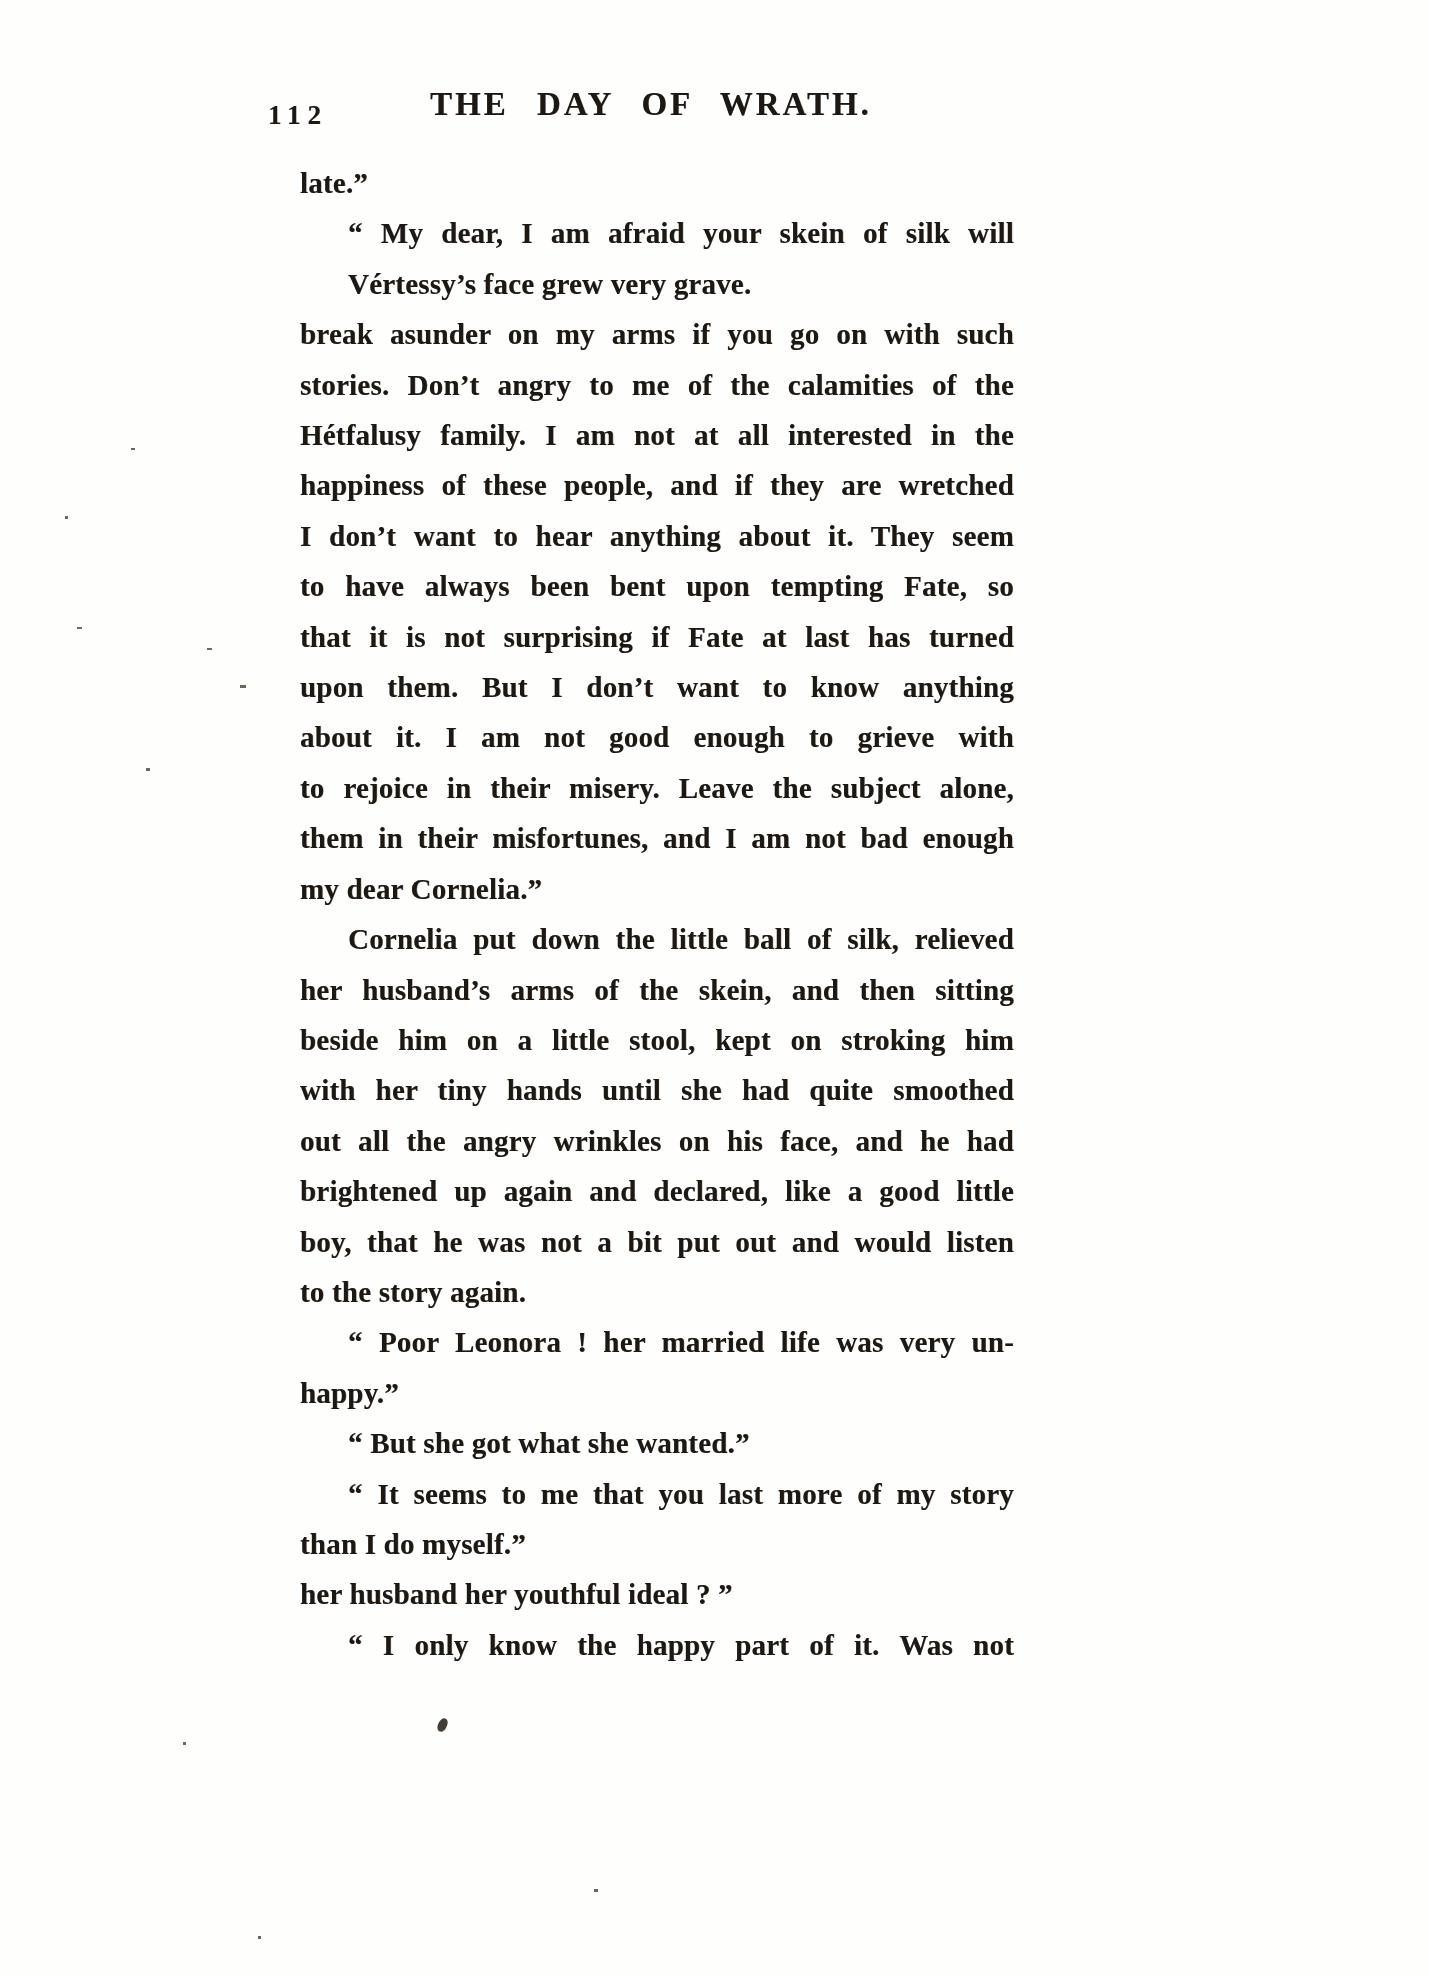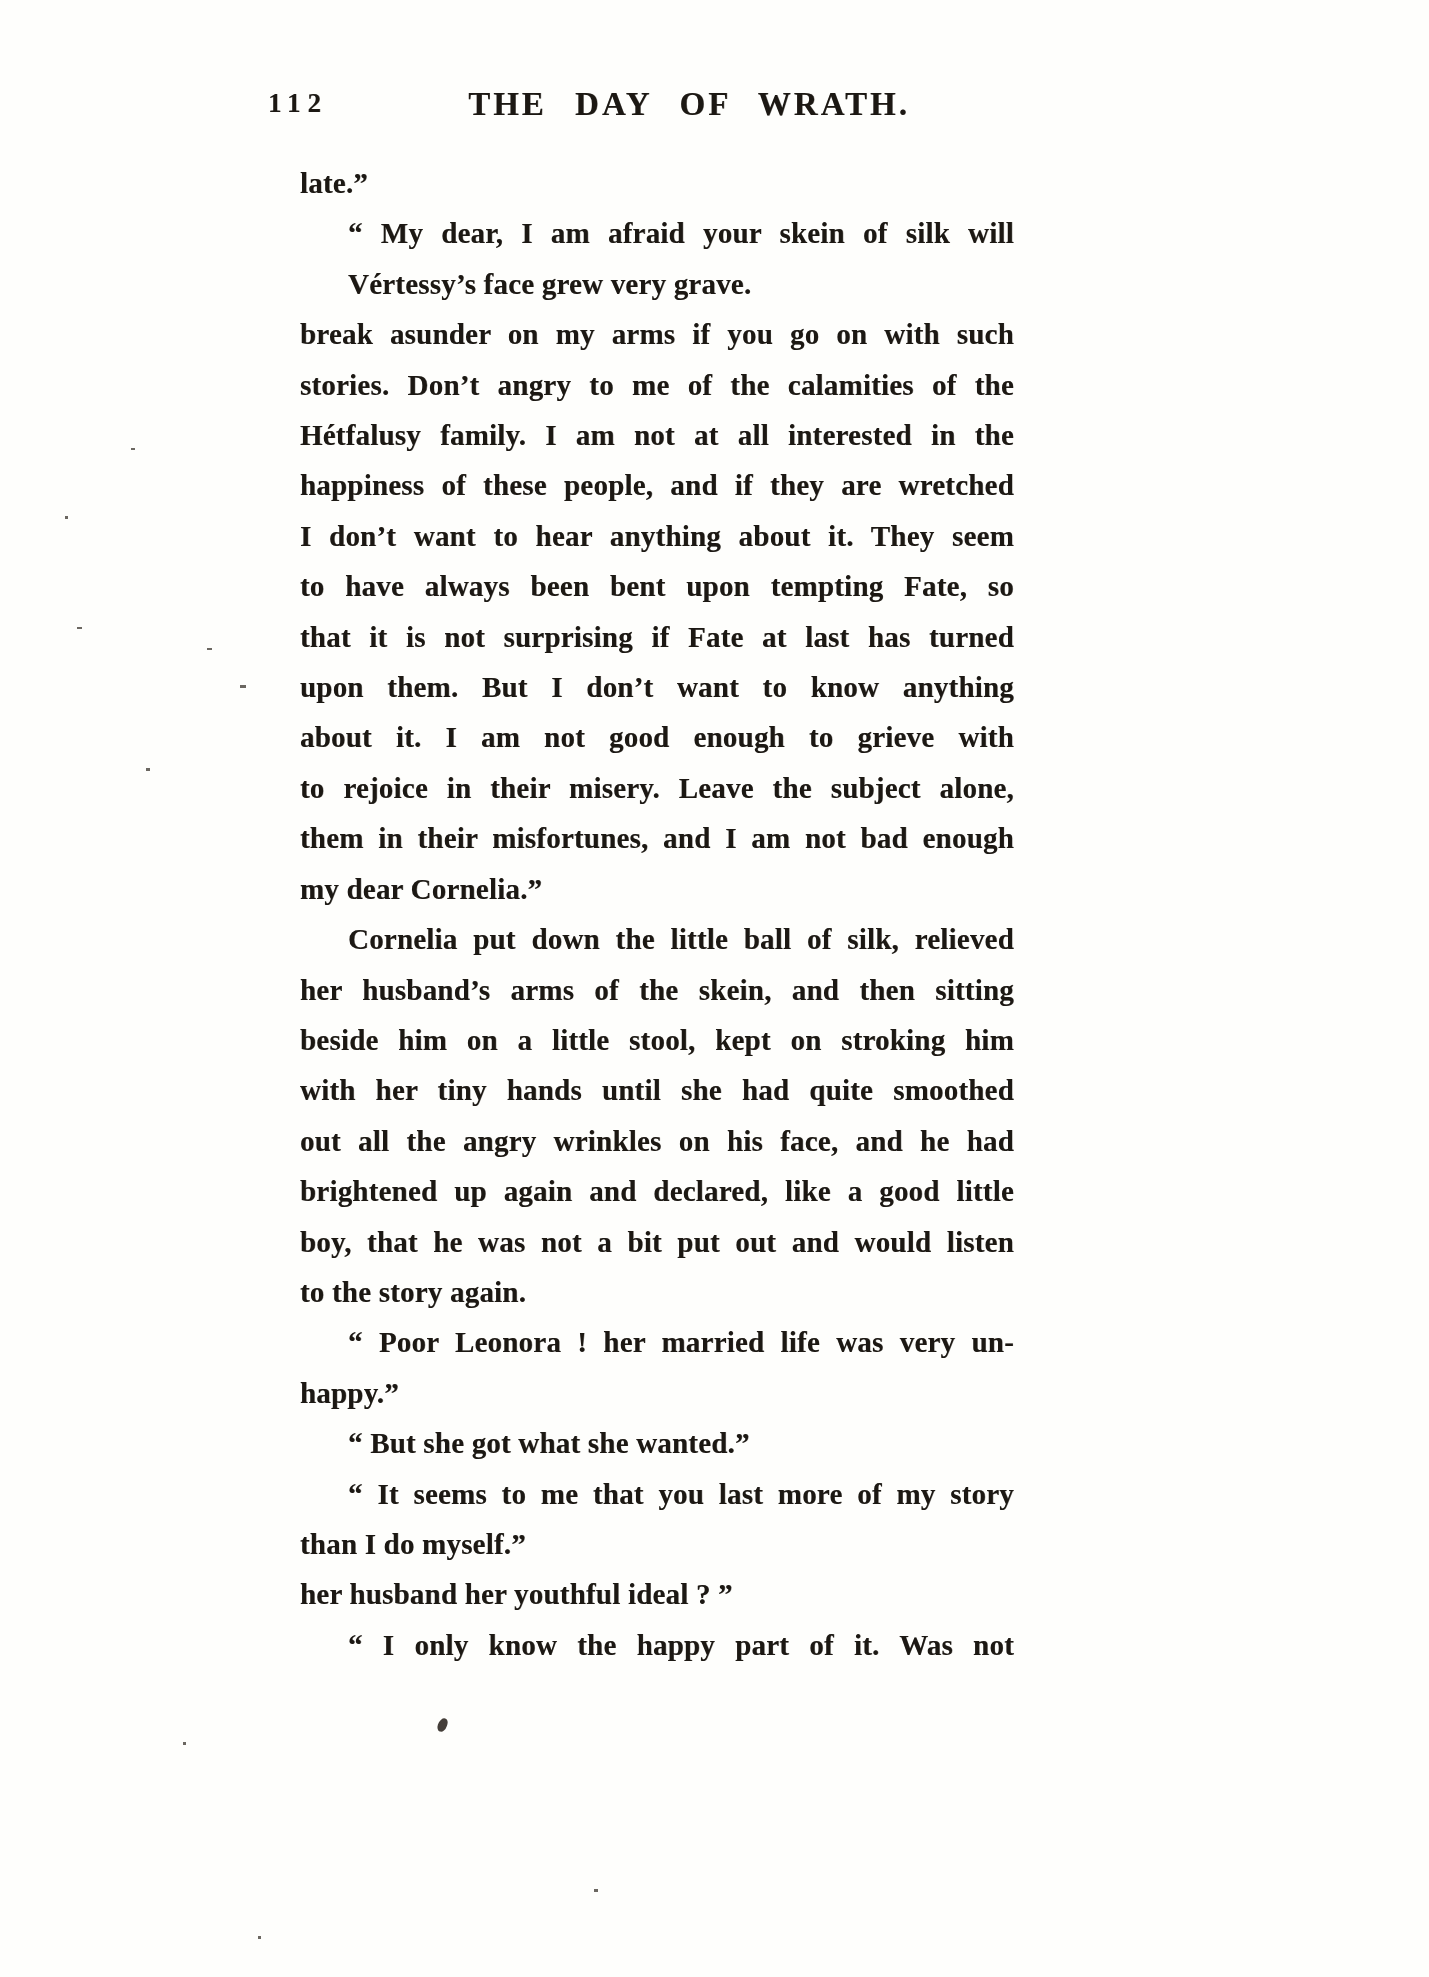--- a/index.html
+++ b/index.html
@@ -20,30 +20,30 @@
   .header {
     position: absolute;
     top: 84px;
     left: 0;
     width: 100%;
     height: 44px;
   }
   .page-number {
     position: absolute;
     left: 268px;
-    top: 4px;
+    top: 16px;
     font-size: 27px;
     letter-spacing: 7px;
   }
   .running-title {
     position: absolute;
     left: 430px;
     width: 480px;
     top: 2px;
-    text-align: right;
+    text-align: left;
     font-size: 33px;
     letter-spacing: 3px;
     word-spacing: 17px;
     white-space: nowrap;
   }
   .text-column {
     position: absolute;
     left: 300px;
     top: 158px;
     width: 714px;

